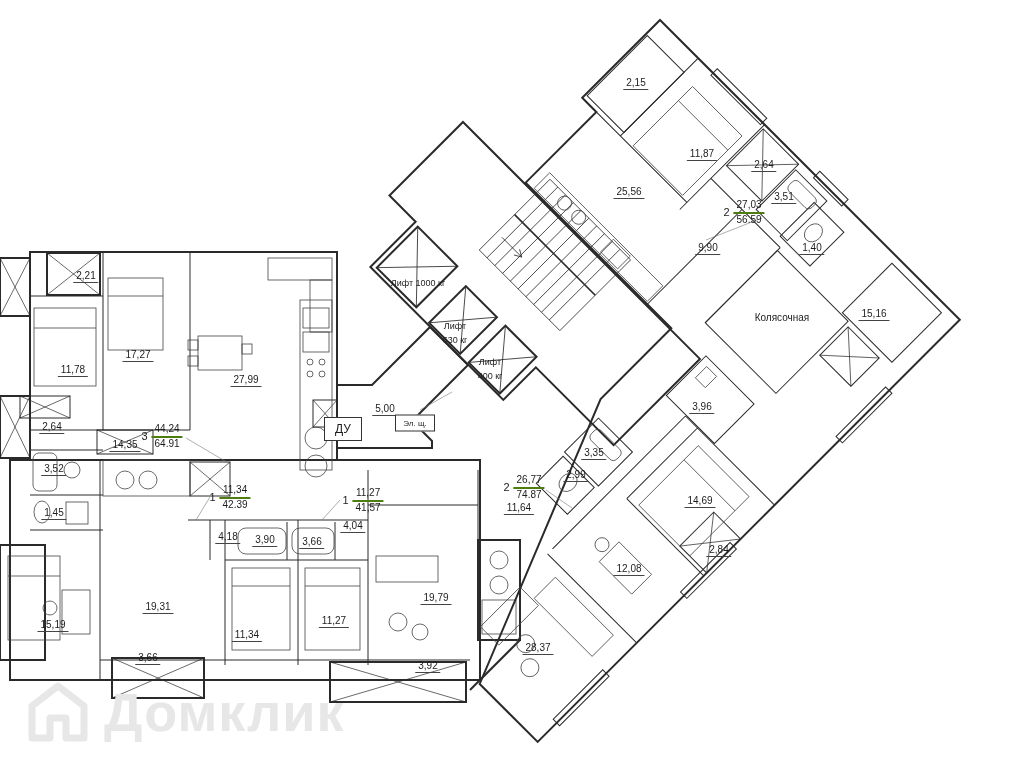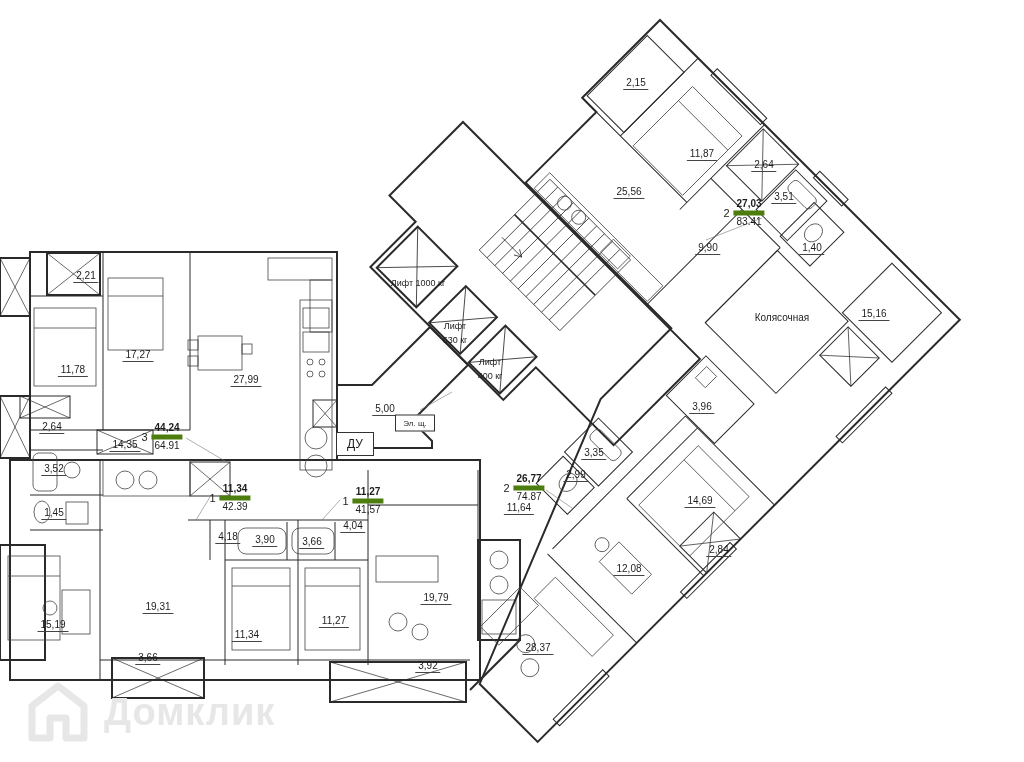--- a/index.html
+++ b/index.html
@@ -6,29 +6,29 @@
   #stage{position:relative;width:1024px;height:762px;background:#fff;overflow:hidden;
          font-family:"Liberation Sans",sans-serif;}
   #walls{position:absolute;left:0;top:0;}
   #labels{position:absolute;left:0;top:0;width:1024px;height:762px;}
   .lbl{position:absolute;transform:translate(-50%,-50%);font-size:10px;color:#1c1c1c;
        border-bottom:1px solid #444;padding:0 3px 1px;white-space:nowrap;line-height:1;}
   .lbl.nou{border-bottom:none;}
   .apt{position:absolute;transform:translate(-50%,-50%);display:flex;align-items:center;gap:4px;color:#1c1c1c;}
   .apt .num{font-size:11px;}
   .apt .frac{display:flex;flex-direction:column;align-items:center;font-size:10px;line-height:1.15;}
-  .apt .frac .up{border-bottom:5px solid #4d7c0f;padding:0 3px 1px;font-weight:bold;}
+  .apt .frac .up{border-bottom:2px solid #4d7c0f;padding:0 3px 1px;}
   .apt .frac .dn{padding:0 3px;}
   .lift{position:absolute;transform:translate(-50%,-50%);font-size:9px;color:#1c1c1c;
         text-align:center;line-height:1.6;white-space:nowrap;}
   .boxlbl{position:absolute;transform:translate(-50%,-50%);border:1px solid #333;background:#fff;
         color:#1c1c1c;display:flex;align-items:center;justify-content:center;white-space:nowrap;}
   #watermark{position:absolute;left:26px;top:680px;display:flex;align-items:center;gap:14px;
         color:#e7e7e7;user-select:none;}
-  #watermark .wm-text{font-size:38px;font-weight:bold;letter-spacing:1px;}
+  #watermark .wm-text{font-size:54px;font-weight:bold;letter-spacing:1px;}
 </style>
 </head>
 <body>
 
 <div id="stage">
 
   <svg id="walls" width="1024" height="762" viewBox="0 0 1024 762">
 
     <g stroke="#2a2a2a" fill="none" stroke-width="2">
       <rect x="30" y="252" width="307" height="208"></rect>
@@ -252,27 +252,27 @@
         <span class="num">2</span>
         <span class="frac">
           <span class="up">26,77</span>
           <span class="dn">74.87</span>
         </span>
       </div>
       <div class="apt" style="left: 744px; top: 212px;">
         <span class="num">2</span>
         <span class="frac">
           <span class="up">27,03</span>
-          <span class="dn">83.41</span>
+          <span class="dn">56.59</span>
         </span>
       </div>
       <div class="lift" style="left: 418px; top: 283px;">Лифт 1000 кг</div>
       <div class="lift" style="left: 455px; top: 333px;">Лифт<div>630 кг</div></div>
       <div class="lift" style="left: 490px; top: 369px;">Лифт<div>400 кг</div></div>
-      <div class="boxlbl" style="width: 36px; height: 22px; font-size: 12px; left: 343px; top: 444px; margin-left: 12px;">ДУ</div>
+      <div class="boxlbl" style="width: 36px; height: 22px; font-size: 12px; left: 343px; top: 429px;">ДУ</div>
       <div class="boxlbl" style="width: 38px; height: 15px; font-size: 8px; left: 415px; top: 423px;">Эл. щ.</div>
     </div>
 
   <div id="watermark">
     <svg width="64" height="64" viewBox="0 0 64 64">
       <path d="M32 6 L58 26 V58 H40 V38 H24 V58 H6 V26 Z" fill="none" stroke="#e7e7e7" stroke-width="7" stroke-linejoin="round"></path>
     </svg>
     <span class="wm-text">Домклик</span>
   </div>
 </div>

